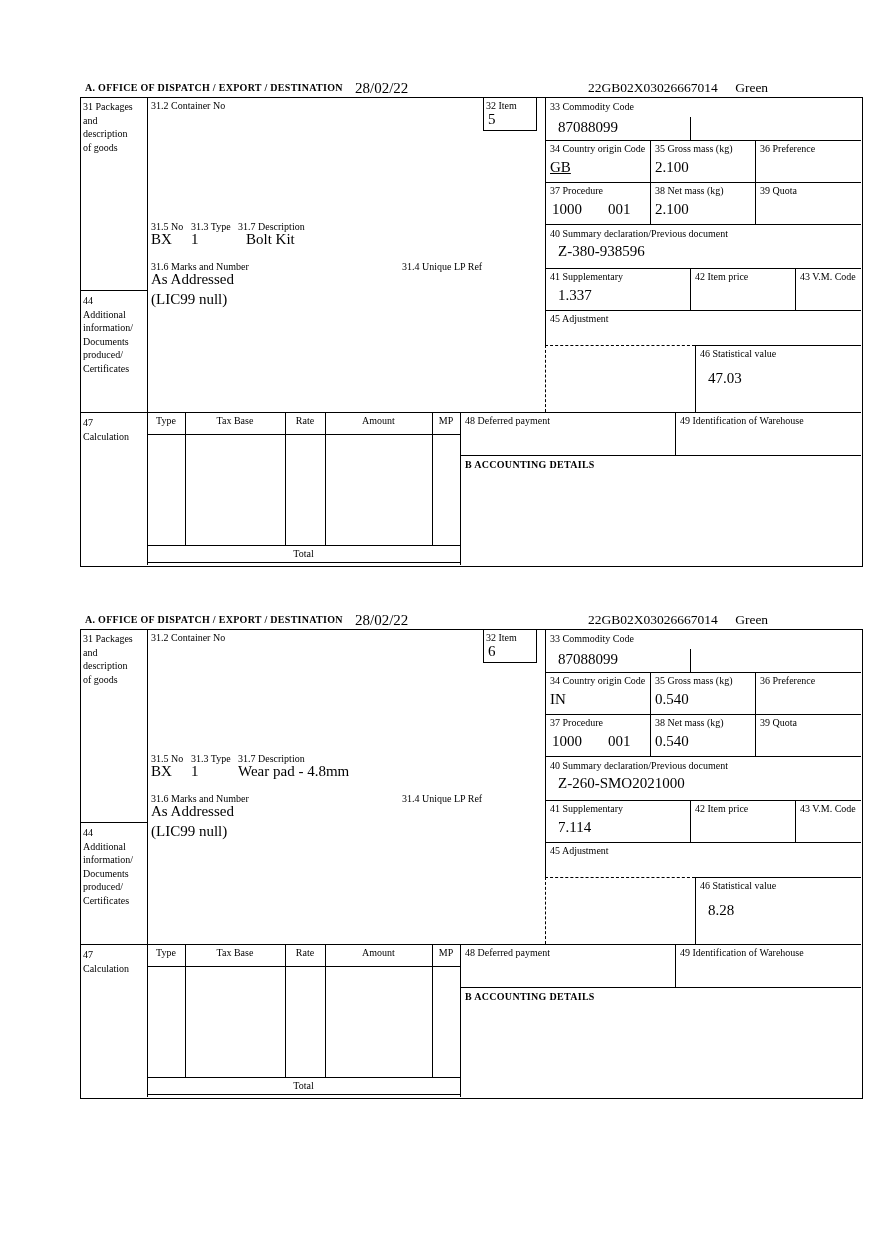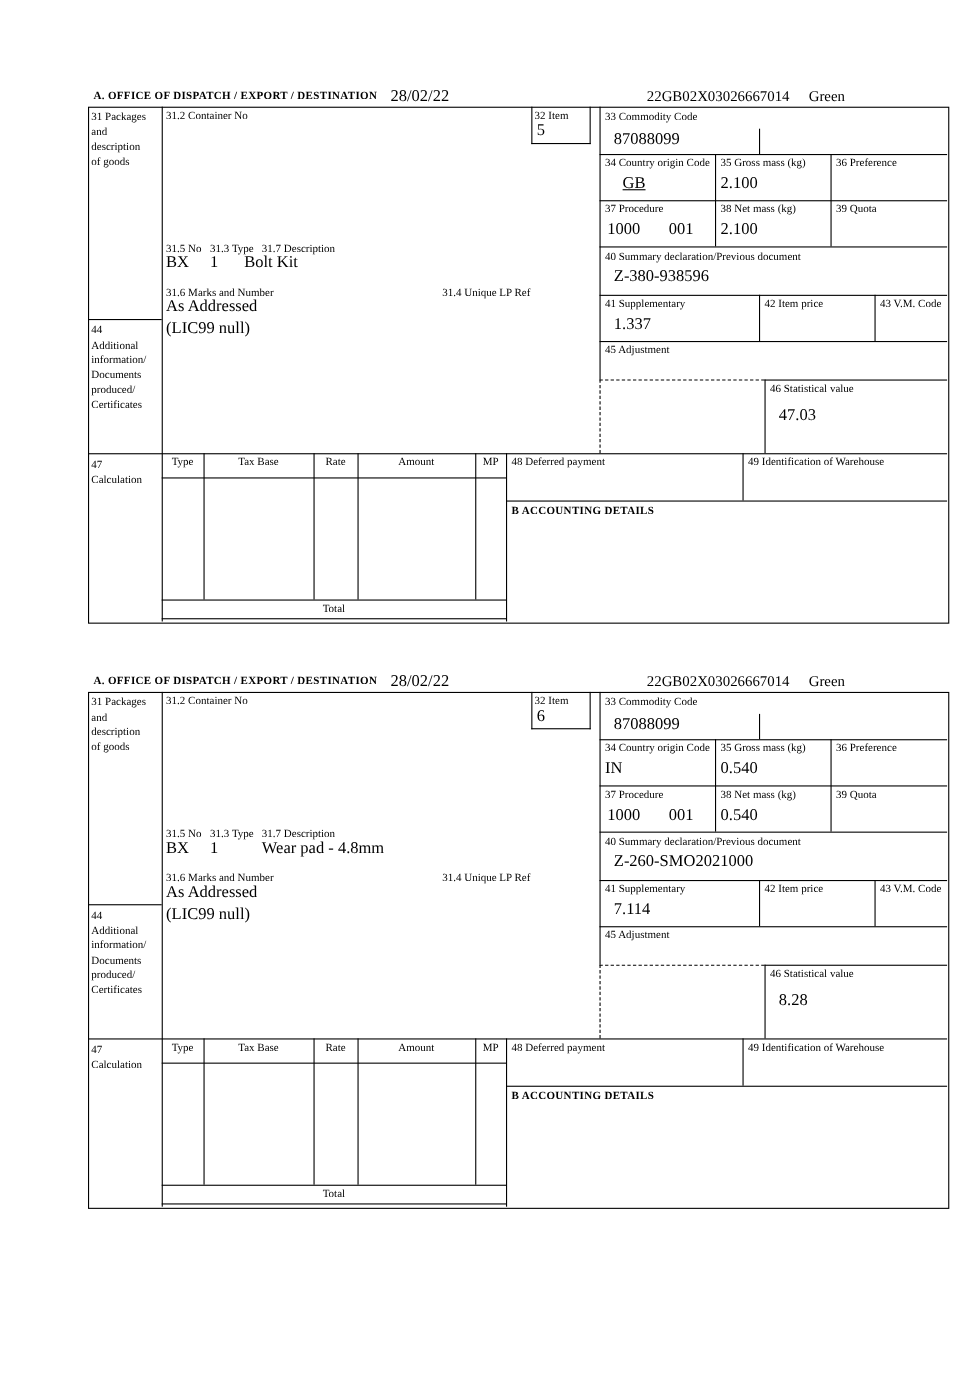--- a/index.html
+++ b/index.html
@@ -81,34 +81,34 @@
 
     <div class="lbl" style="left:71px; top:20px;">31.2 Container No</div>
     <div class="lbl" style="left:406px; top:20px;">32 Item</div>
     <div class="val" style="left:408px; top:31px;">5</div>
 
     <div class="lbl" style="left:71px; top:141px;">31.5 No</div>
     <div class="lbl" style="left:111px; top:141px;">31.3 Type</div>
     <div class="lbl" style="left:158px; top:141px;">31.7 Description</div>
     <div class="val" style="left:71px; top:151px;">BX</div>
     <div class="val" style="left:111px; top:151px;">1</div>
-    <div class="val" style="left:142px; top:151px;">Bolt Kit</div>
+    <div class="val" style="left:166px; top:151px;">Bolt Kit</div>
 
     <div class="lbl" style="left:71px; top:181px;">31.6 Marks and Number</div>
     <div class="lbl" style="left:322px; top:181px;">31.4 Unique LP Ref</div>
     <div class="val" style="left:71px; top:191px;">As Addressed</div>
     <div class="val" style="left:71px; top:211px;">(LIC99 null)</div>
 
     <div class="lbl" style="left:470px; top:21px;">33 Commodity Code</div>
     <div class="val" style="left:478px; top:39px;">87088099</div>
 
     <div class="lbl" style="left:470px; top:63px;">34 Country origin Code</div>
     <div class="lbl" style="left:575px; top:63px;">35 Gross mass (kg)</div>
     <div class="lbl" style="left:680px; top:63px;">36 Preference</div>
-    <div class="val" style="left:486px; top:79px;text-decoration:underline;">GB</div>
+    <div class="val" style="left:470px; top:79px;text-decoration:underline;">GB</div>
     <div class="val" style="left:575px; top:79px;">2.100</div>
 
     <div class="lbl" style="left:470px; top:105px;">37 Procedure</div>
     <div class="lbl" style="left:575px; top:105px;">38 Net mass (kg)</div>
     <div class="lbl" style="left:680px; top:105px;">39 Quota</div>
     <div class="val" style="left:472px; top:121px;">1000</div>
     <div class="val" style="left:528px; top:121px;">001</div>
     <div class="val" style="left:575px; top:121px;">2.100</div>
 
     <div class="lbl" style="left:470px; top:148px;">40 Summary declaration/Previous document</div>

